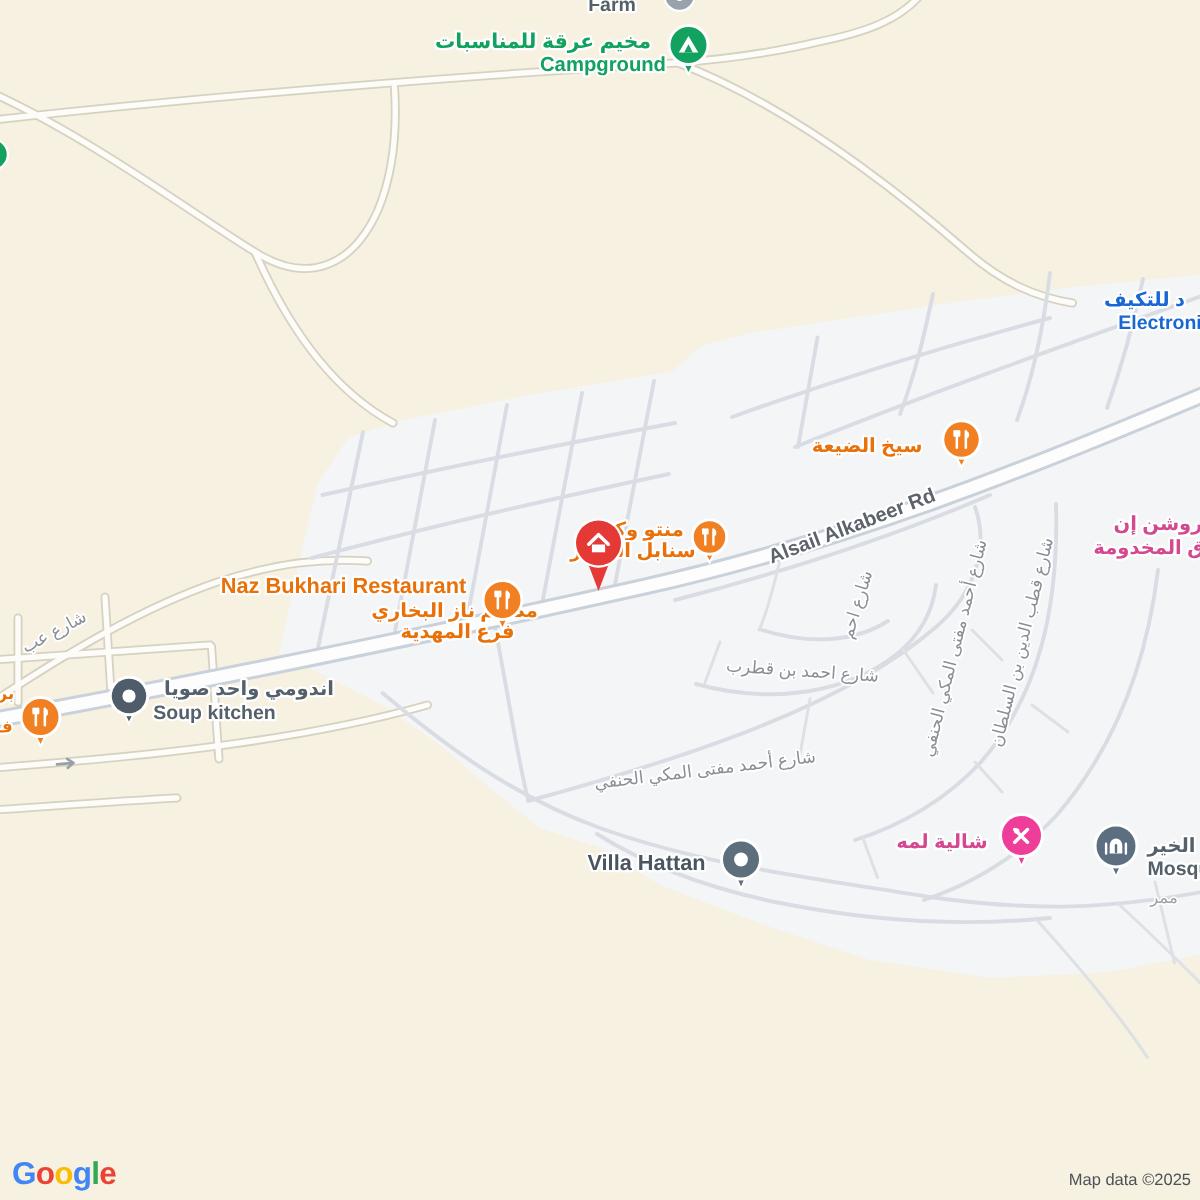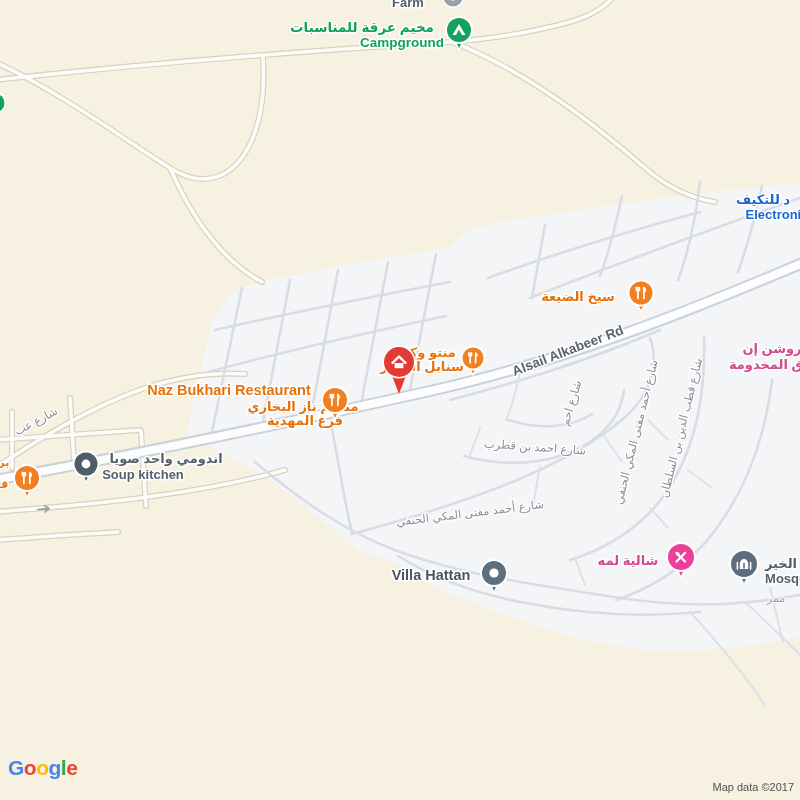--- a/index.html
+++ b/index.html
@@ -20,21 +20,21 @@
   .t-road{fill:#5c636b;font-size:13.5px;font-weight:bold;stroke-width:3px;}
   .t-pass{fill:#9aa0a6;font-size:11px;stroke-width:2px;}
   
   .rd-case{fill:none;stroke:#d6d2c2;stroke-width:6;stroke-linecap:round;}
   .rd-fill{fill:none;stroke:#fdfcf8;stroke-width:3.6;stroke-linecap:round;}
   .main-case{fill:none;stroke:#c9d1da;stroke-width:12;stroke-linecap:round;}
   .main-fill{fill:none;stroke:#fdfdfd;stroke-width:8;stroke-linecap:round;}
   .street{fill:none;stroke:#d9dde3;stroke-width:2.6;stroke-linecap:round;}
   .street-thin{fill:none;stroke:#dde1e6;stroke-width:2;stroke-linecap:round;}
   
-  #google-logo{position:absolute;left:8px;bottom:20px;font-size:21px;font-weight:bold;letter-spacing:-0.5px;}
+  #google-logo{position:absolute;left:8px;bottom:5px;font-size:21px;font-weight:bold;letter-spacing:-0.5px;}
   #google-logo span{display:inline-block;}
   .gl-0,.gl-3{color:#4285F4;} .gl-1,.gl-5{color:#EA4335;} .gl-2{color:#FBBC05;} .gl-4{color:#34A853;}
   #attribution{position:absolute;right:6px;bottom:7px;font-size:11px;color:#4d5156;}
 </style>
 </head>
 <body>
 
 <div id="stage">
 <svg width="800" height="800" viewBox="0 0 800 800">
 
@@ -264,14 +264,14 @@
     <g>
       <path d="M -6.5,0.8 L 0,-5.5 L 6.5,0.8" stroke="#fff" stroke-width="2.4" fill="none" stroke-linecap="round" stroke-linejoin="round"></path>
       <path d="M -4.4,1 V 6.2 H 4.4 V 1 Z" fill="#fff"></path>
     </g>
   </g>
 </svg>
 
 <div id="google-logo">
   <span class="gl-0">G</span><span class="gl-1">o</span><span class="gl-2">o</span><span class="gl-3">g</span><span class="gl-4">l</span><span class="gl-5">e</span>
 </div>
-<div id="attribution">Map data ©2017</div>
+<div id="attribution">Map data ©2025</div>
 </div>
 
 </body></html>

